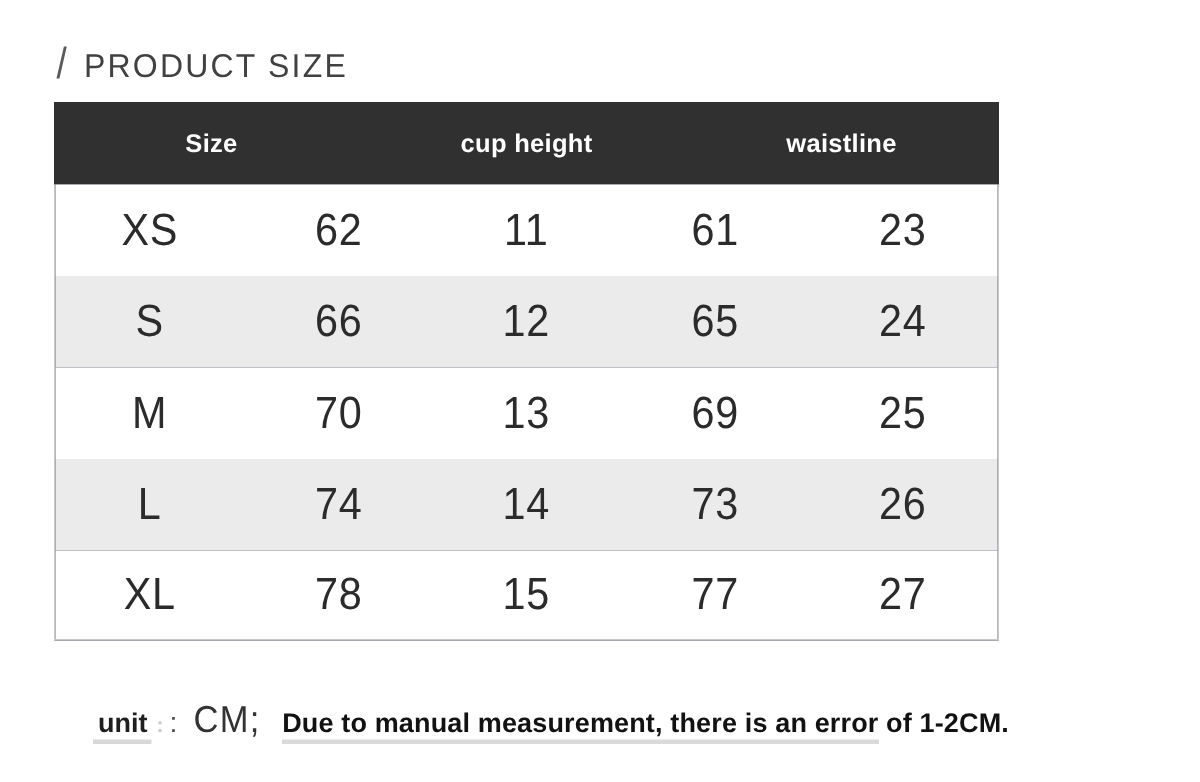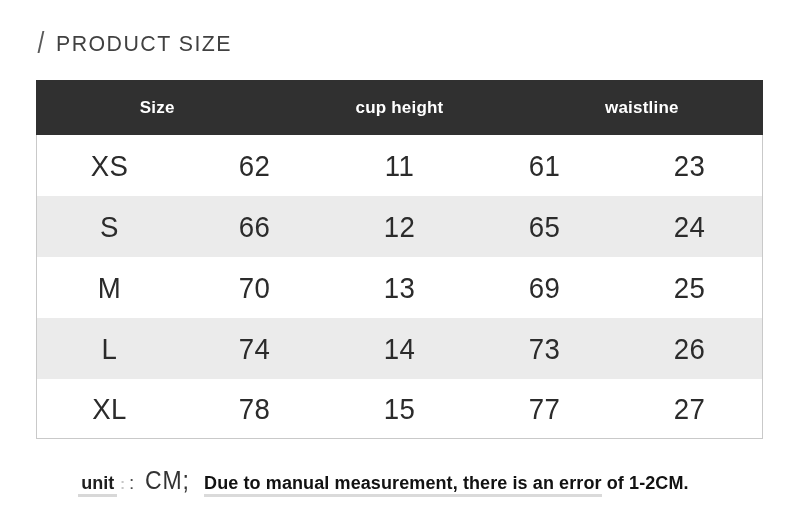--- a/index.html
+++ b/index.html
@@ -25,39 +25,39 @@
   .title .slash {
     font-size: 29px; line-height: 30px; font-weight: 400; color: #5a5a5a;
     margin-right: 11px; transform: scaleX(0.85);
   }
   .title .title-text {
     font-size: 22px; line-height: 32px; letter-spacing: 1.5px; color: #414141;
     transform: scaleX(0.97); transform-origin: left center;
   }
 
   
-  .size-table { position: absolute; left: 36px; top: 80px; width: 727px; }
+  .size-table { position: absolute; left: 36px; top: 68px; width: 630px; }
   .thead {
     display: flex; align-items: center; height: 55px;
     background: var(--header-bg); color: var(--header-text);
   }
   .thead .cell { font-size: 17px; font-weight: bold; letter-spacing: 0.2px; }
   .tbody { border: 1px solid var(--table-border); border-top: none; background: #0f172a; }
   .trow { display: flex; align-items: center; height: 61px; background: #ffffff; }
   .trow.alt { background: var(--row-alt-bg); }
   .trow:last-child { height: 59px; }
   .cell { flex: 1 1 0; text-align: center; }
   .trow .cell {
     font-size: 30px; font-weight: 400; color: var(--body-text);
     letter-spacing: 0.5px; transform: scaleX(0.92);
   }
 
   
   .footer {
-    position: absolute; left: 16px; top: 466px; width: 688px;
+    position: absolute; left: 0; top: 466px; width: 688px;
     text-align: center; padding-left: 47px; white-space: nowrap;
   }
   .footer .unit-label {
     font-size: 18px; font-weight: bold; color: #1e1e1e;
     border-bottom: 3px solid var(--underline); padding: 0 3px 1px 3px;
   }
   .footer .colon-light { font-size: 14px; font-weight: bold; color: #c6c6c6; margin-left: 3px; }
   .footer .colon-dark  { font-size: 19px; font-weight: 400; color: #4c4c4c; margin-left: 4px; }
   .footer .unit-value  {
     font-size: 25px; font-weight: 400; color: #333333;

